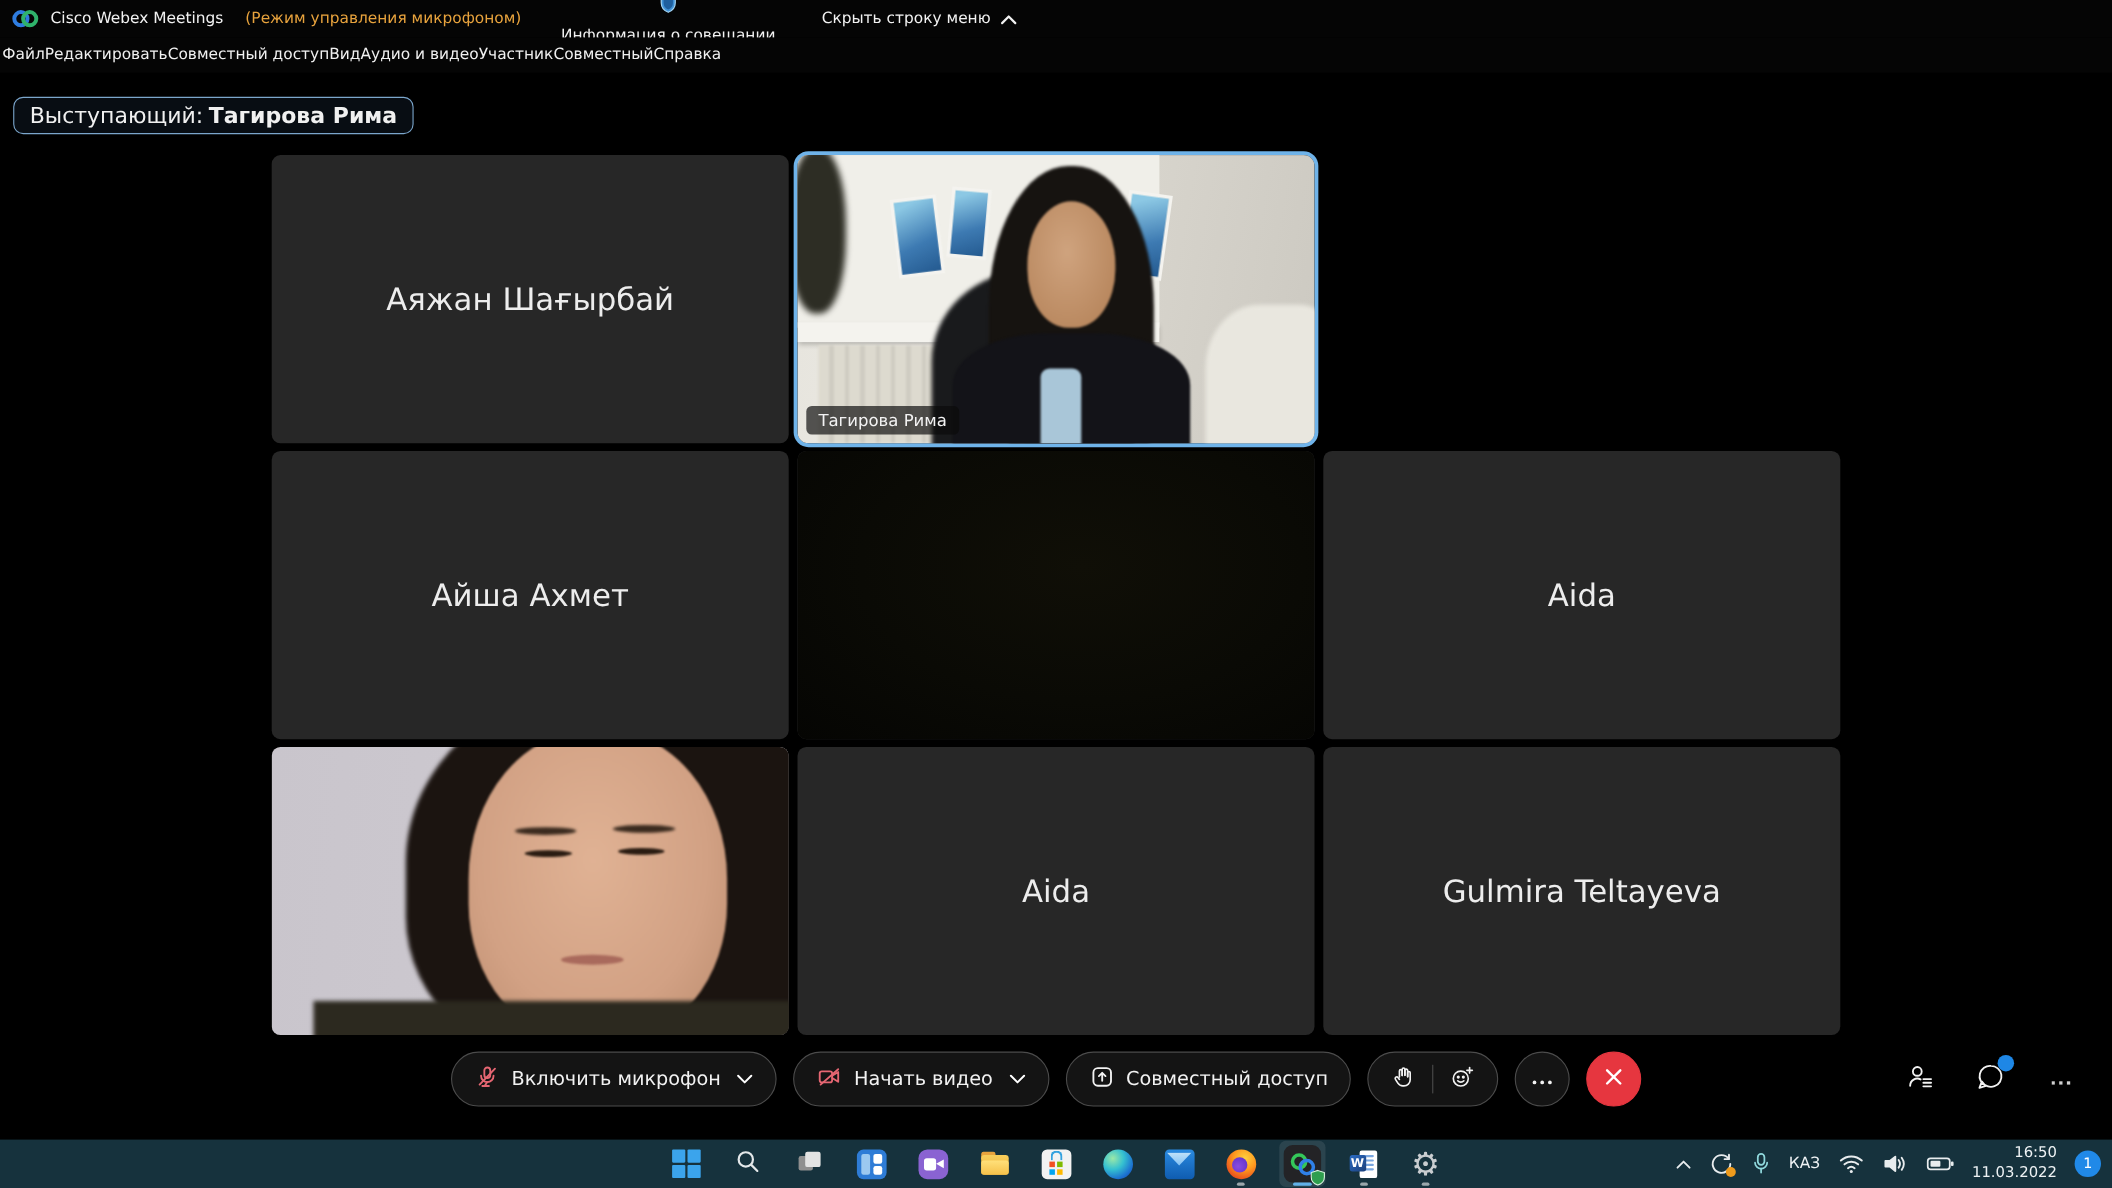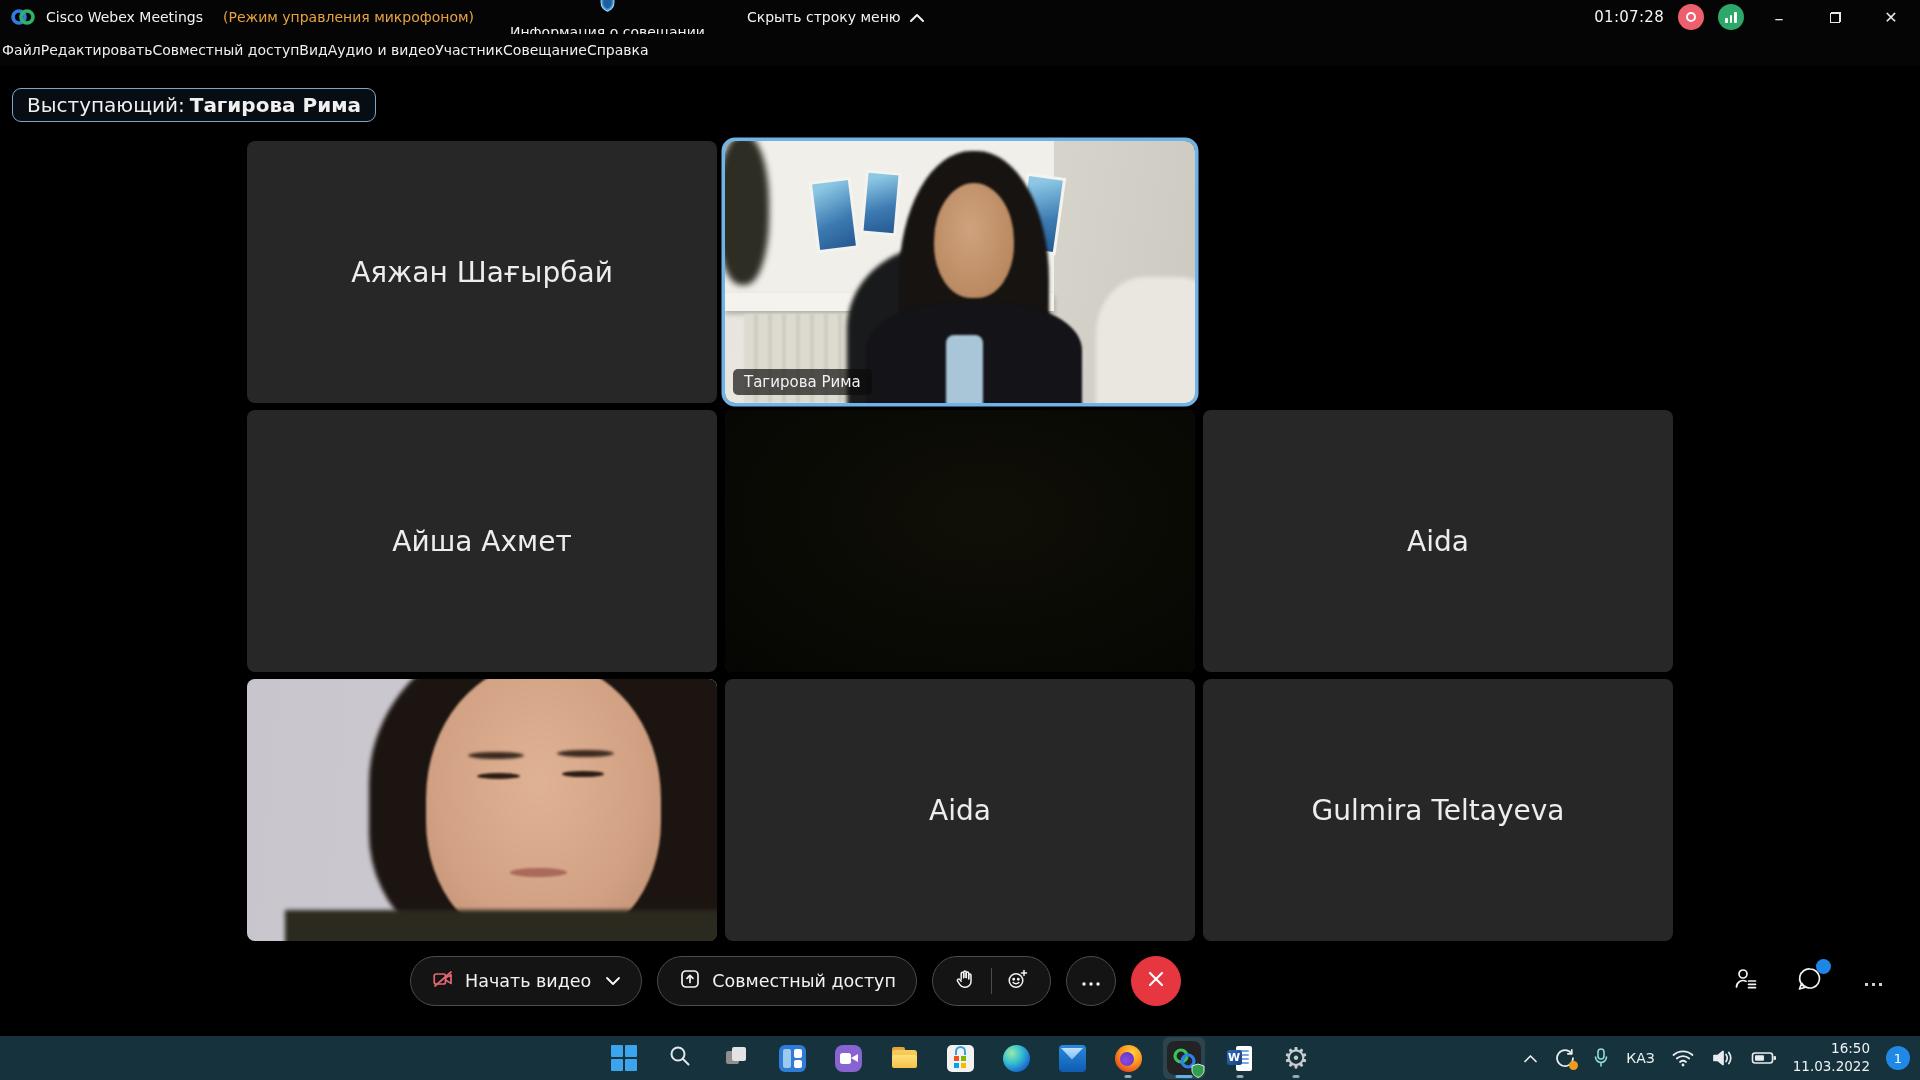--- a/index.html
+++ b/index.html
@@ -159,46 +159,30 @@
       </span>
       <span class="hide-group">
         <span class="hide-label">Скрыть строку меню</span>
         <span>
           <svg width="16" height="10" viewBox="0 0 16 10">
               <path d="M2 8 L8 2 L14 8" fill="none" stroke="#f0f0f0" stroke-width="2" stroke-linecap="round" stroke-linejoin="round"></path>
             </svg>
         </span>
       </span>
     </div>
-    <div class="tb-right">
-      <span class="timer">01:07:28</span>
-      <span class="dot-icon rec">
-          <span class="ring"></span>
-        </span>
-      <span class="dot-icon stats">
-          <i style="height:5px"></i>
-          <i style="height:8px"></i>
-          <i style="height:11px"></i>
-        </span>
-      <span class="winbtn minimize">–</span>
-      <span class="winbtn">
-          <span class="restore-glyph"></span>
-        </span>
-      <span class="winbtn close">✕</span>
-    </div>
   </div>
 
   <div class="menubar">
     <span class="menu-item">Файл</span>
     <span class="menu-item">Редактировать</span>
     <span class="menu-item">Совместный доступ</span>
     <span class="menu-item">Вид</span>
     <span class="menu-item">Аудио и видео</span>
     <span class="menu-item">Участник</span>
-    <span class="menu-item">Совещание</span>
+    <span class="menu-item">Совместный</span>
     <span class="menu-item">Справка</span>
   </div>
 
   <div class="speaker-badge">
     <span>Выступающий:</span>
     <b>Тагирова Рима</b>
   </div>
 
   <div class="grid">
     <div class="grid-row">
@@ -255,20 +239,37 @@
         <span class="pname">Gulmira Teltayeva</span>
       </div>
     </div>
   </div>
 
   <div class="controlbar">
     <div class="ctl-center">
       <div class="pill">
         <span>
           <svg width="24" height="24" viewBox="0 0 24 24" fill="none" stroke="#e56672" stroke-width="1.7" stroke-linecap="round" stroke-linejoin="round">
+              <rect x="9.3" y="3.5" width="5.4" height="9.5" rx="2.7"></rect>
+              <path d="M6.3 11 a5.7 5.7 0 0 0 11.4 0"></path>
+              <path d="M12 16.7 L9.5 20.3"></path>
+              <path d="M7.5 20.3 h6"></path>
+              <path d="M5 19 L19 4.5"></path>
+            </svg>
+        </span>
+        <span>Включить микрофон</span>
+        <span class="chev">
+          <svg width="16" height="10" viewBox="0 0 16 10">
+              <path d="M2 2 L8 8 L14 2" fill="none" stroke="#fff" stroke-width="1.8" stroke-linecap="round" stroke-linejoin="round"></path>
+            </svg>
+        </span>
+      </div>
+      <div class="pill">
+        <span>
+          <svg width="24" height="24" viewBox="0 0 24 24" fill="none" stroke="#e56672" stroke-width="1.7" stroke-linecap="round" stroke-linejoin="round">
               <rect x="3.2" y="7" width="11.3" height="10" rx="2"></rect>
               <path d="M14.5 11 L20 7.6 v8.8 L14.5 13"></path>
               <path d="M4 19 L20 5"></path>
             </svg>
         </span>
         <span>Начать видео</span>
         <span class="chev">
           <svg width="16" height="10" viewBox="0 0 16 10">
               <path d="M2 2 L8 8 L14 2" fill="none" stroke="#fff" stroke-width="1.8" stroke-linecap="round" stroke-linejoin="round"></path>
             </svg>

